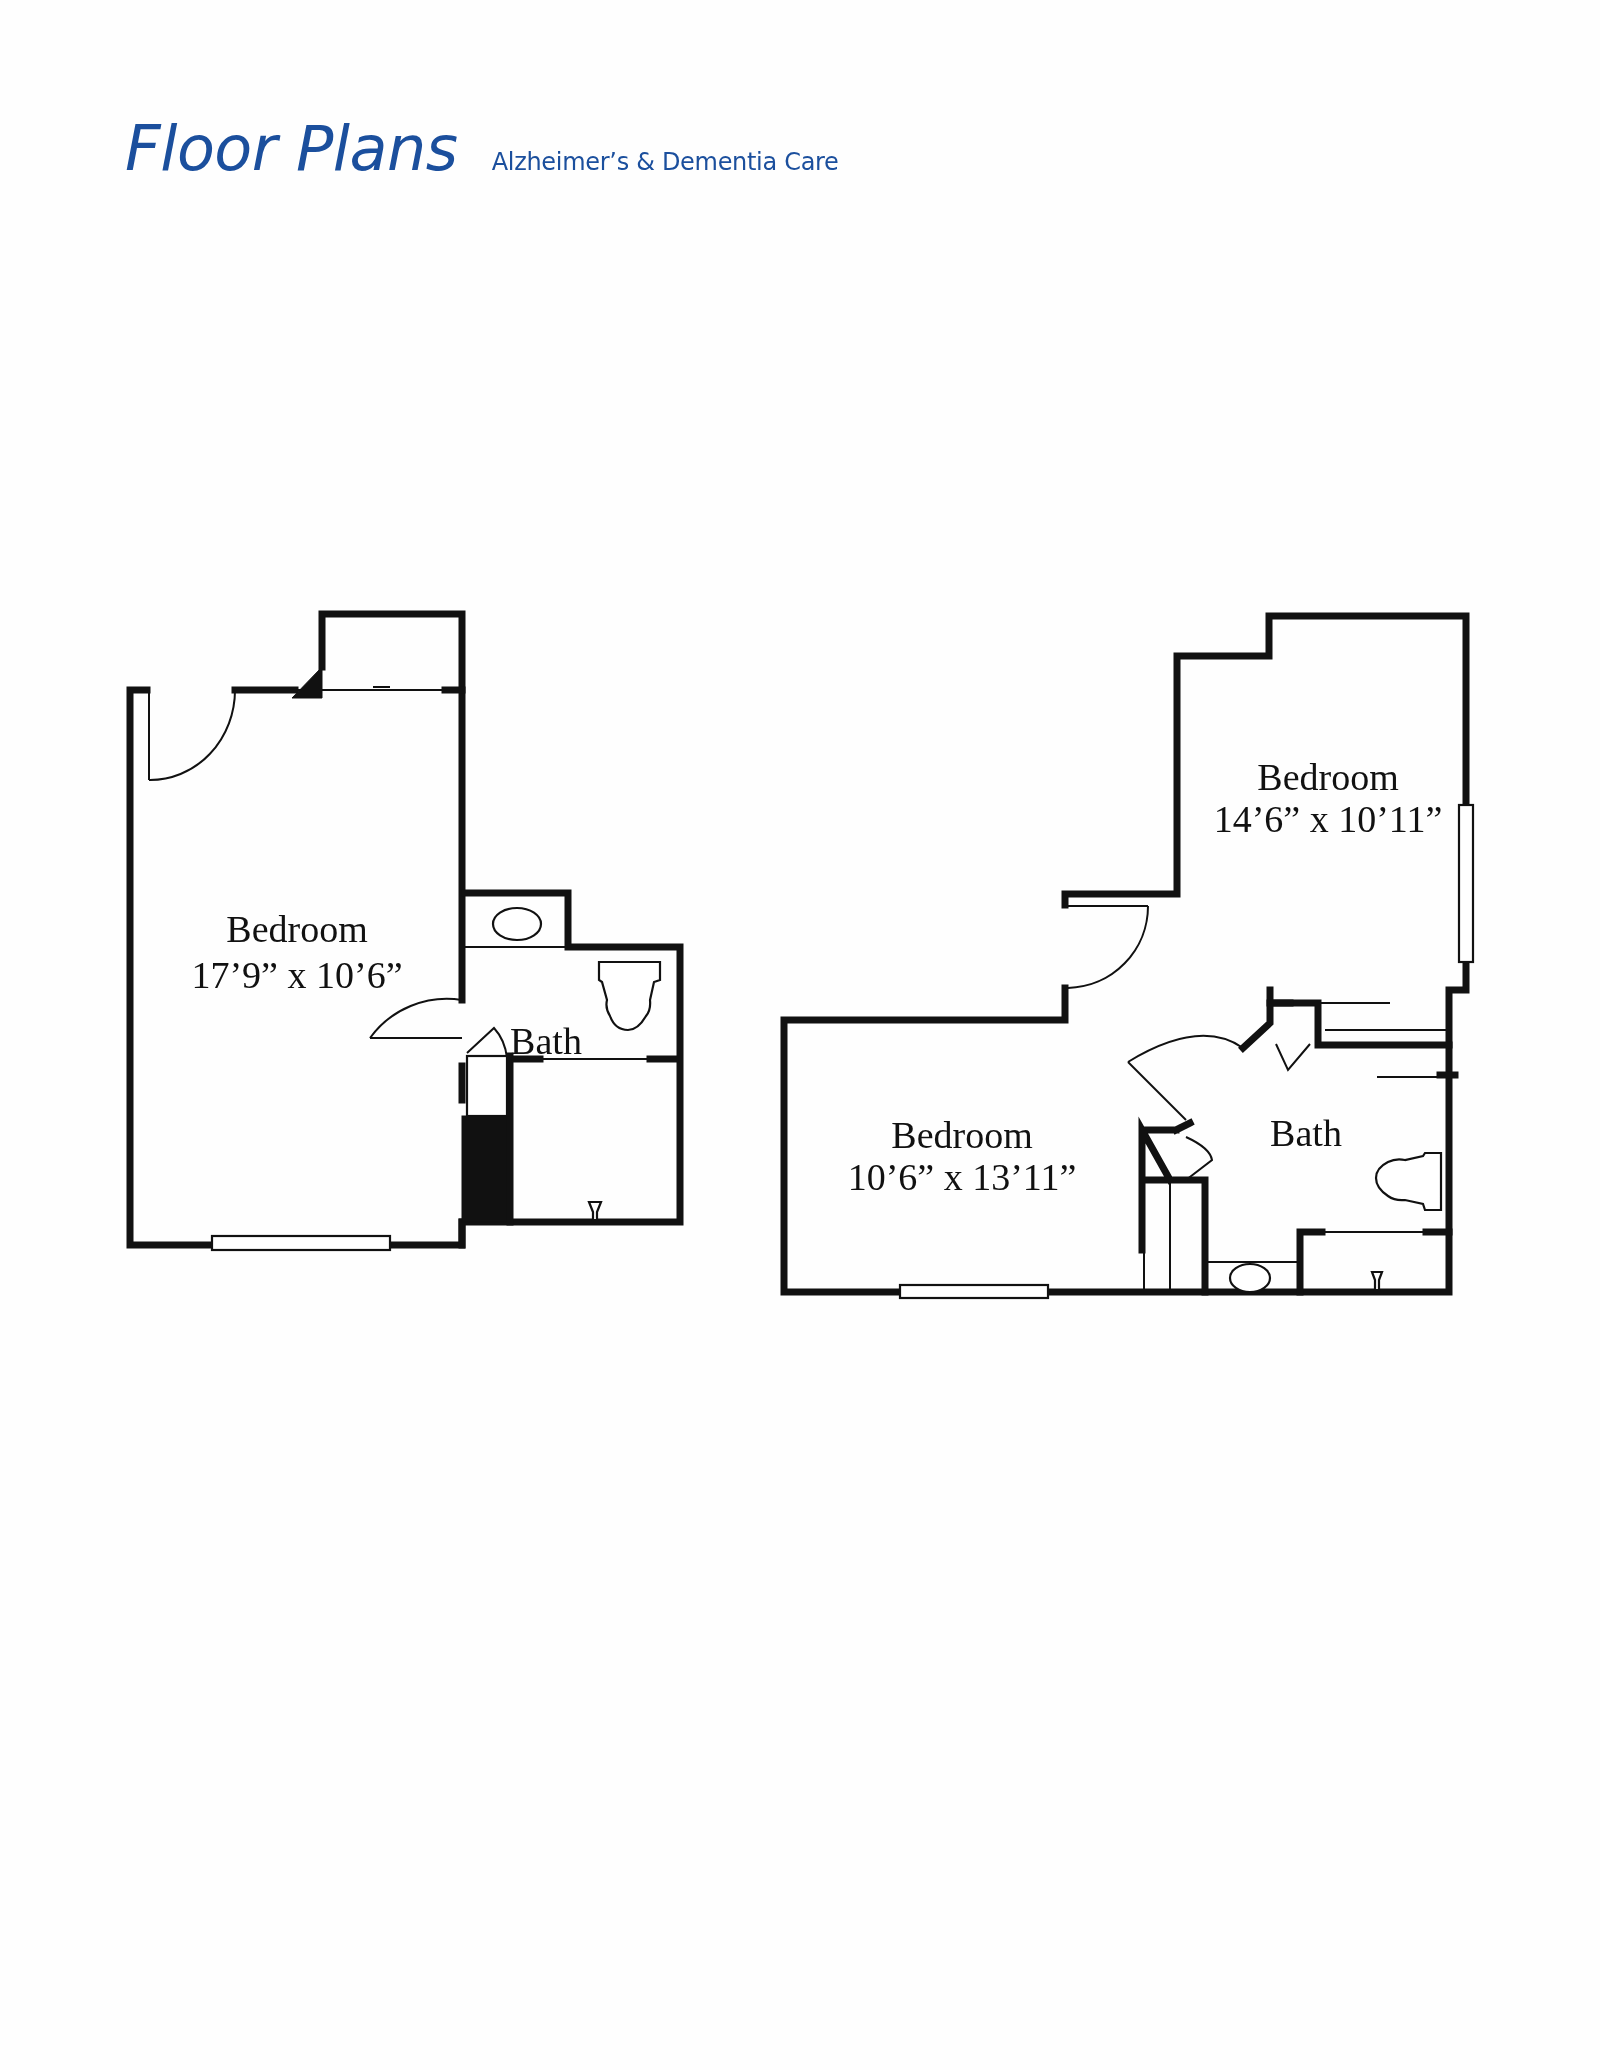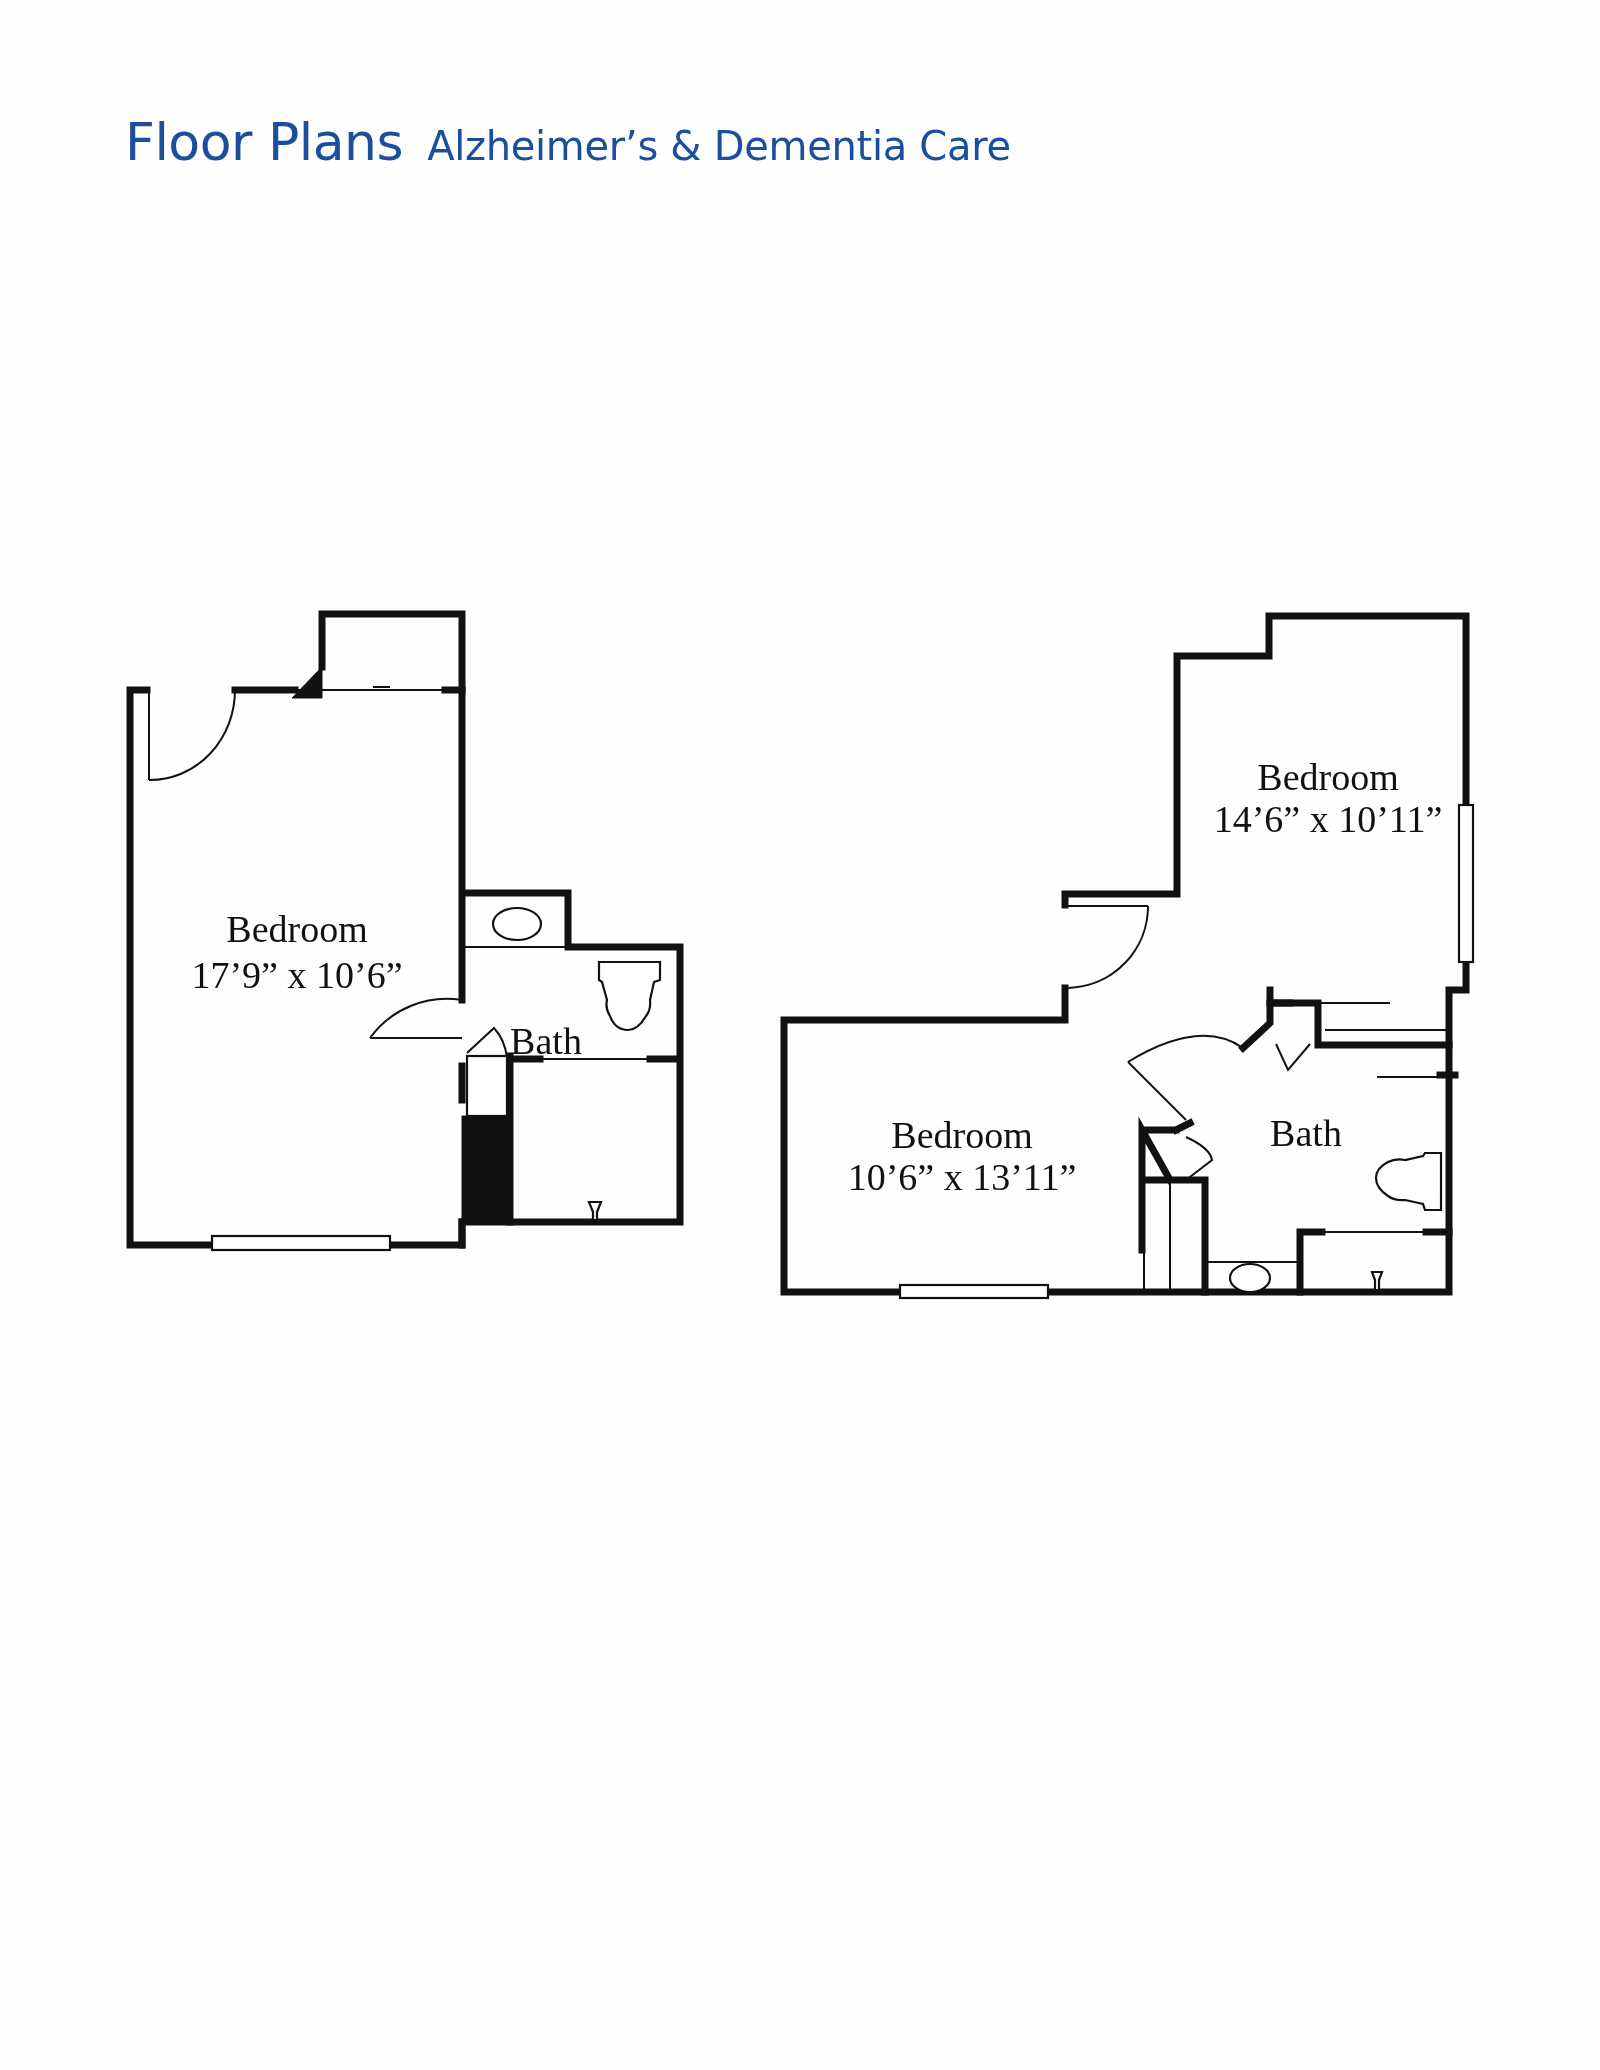--- a/index.html
+++ b/index.html
@@ -1,19 +1,19 @@
 <!DOCTYPE html>
 <html><head>
   <meta charset="utf-8">
   <style>
     html, body { margin: 0; padding: 0; background: #fefefe; }
     body { width: 1600px; height: 2070px; position: relative; overflow: hidden; font-family: "Liberation Sans", sans-serif; }
     .header { position: absolute; left: 125px; top: 112px; white-space: nowrap; color: #1b4f9d; }
-    .title { font-family: "DejaVu Sans", sans-serif; font-size: 52px; letter-spacing: -0.5px; font-weight: 400; }
-    .subtitle { font-family: "DejaVu Sans", sans-serif; font-size: 40px; margin-left: 24px; letter-spacing: -0.3px; }
+    .title { font-family: "DejaVu Sans", sans-serif; font-size: 62px; letter-spacing: -0.5px; font-weight: 400; font-style: italic; }
+    .subtitle { font-family: "DejaVu Sans", sans-serif; font-size: 24px; margin-left: 34px; letter-spacing: -0.3px; }
     svg.plans { position: absolute; left: 0; top: 0; }
     .wall { fill: none; stroke: #111; stroke-width: 7; stroke-linejoin: miter; stroke-linecap: square; }
     .thin { fill: none; stroke: #111; stroke-width: 2; }
     .fix { fill: #fff; stroke: #111; stroke-width: 2.2; }
     .solid { fill: #111; stroke: #111; }
     .room-label { font-family: "Liberation Serif", "DejaVu Serif", serif; font-size: 38px; fill: #111; text-anchor: middle; }
   </style>
 </head>
 <body>
 

